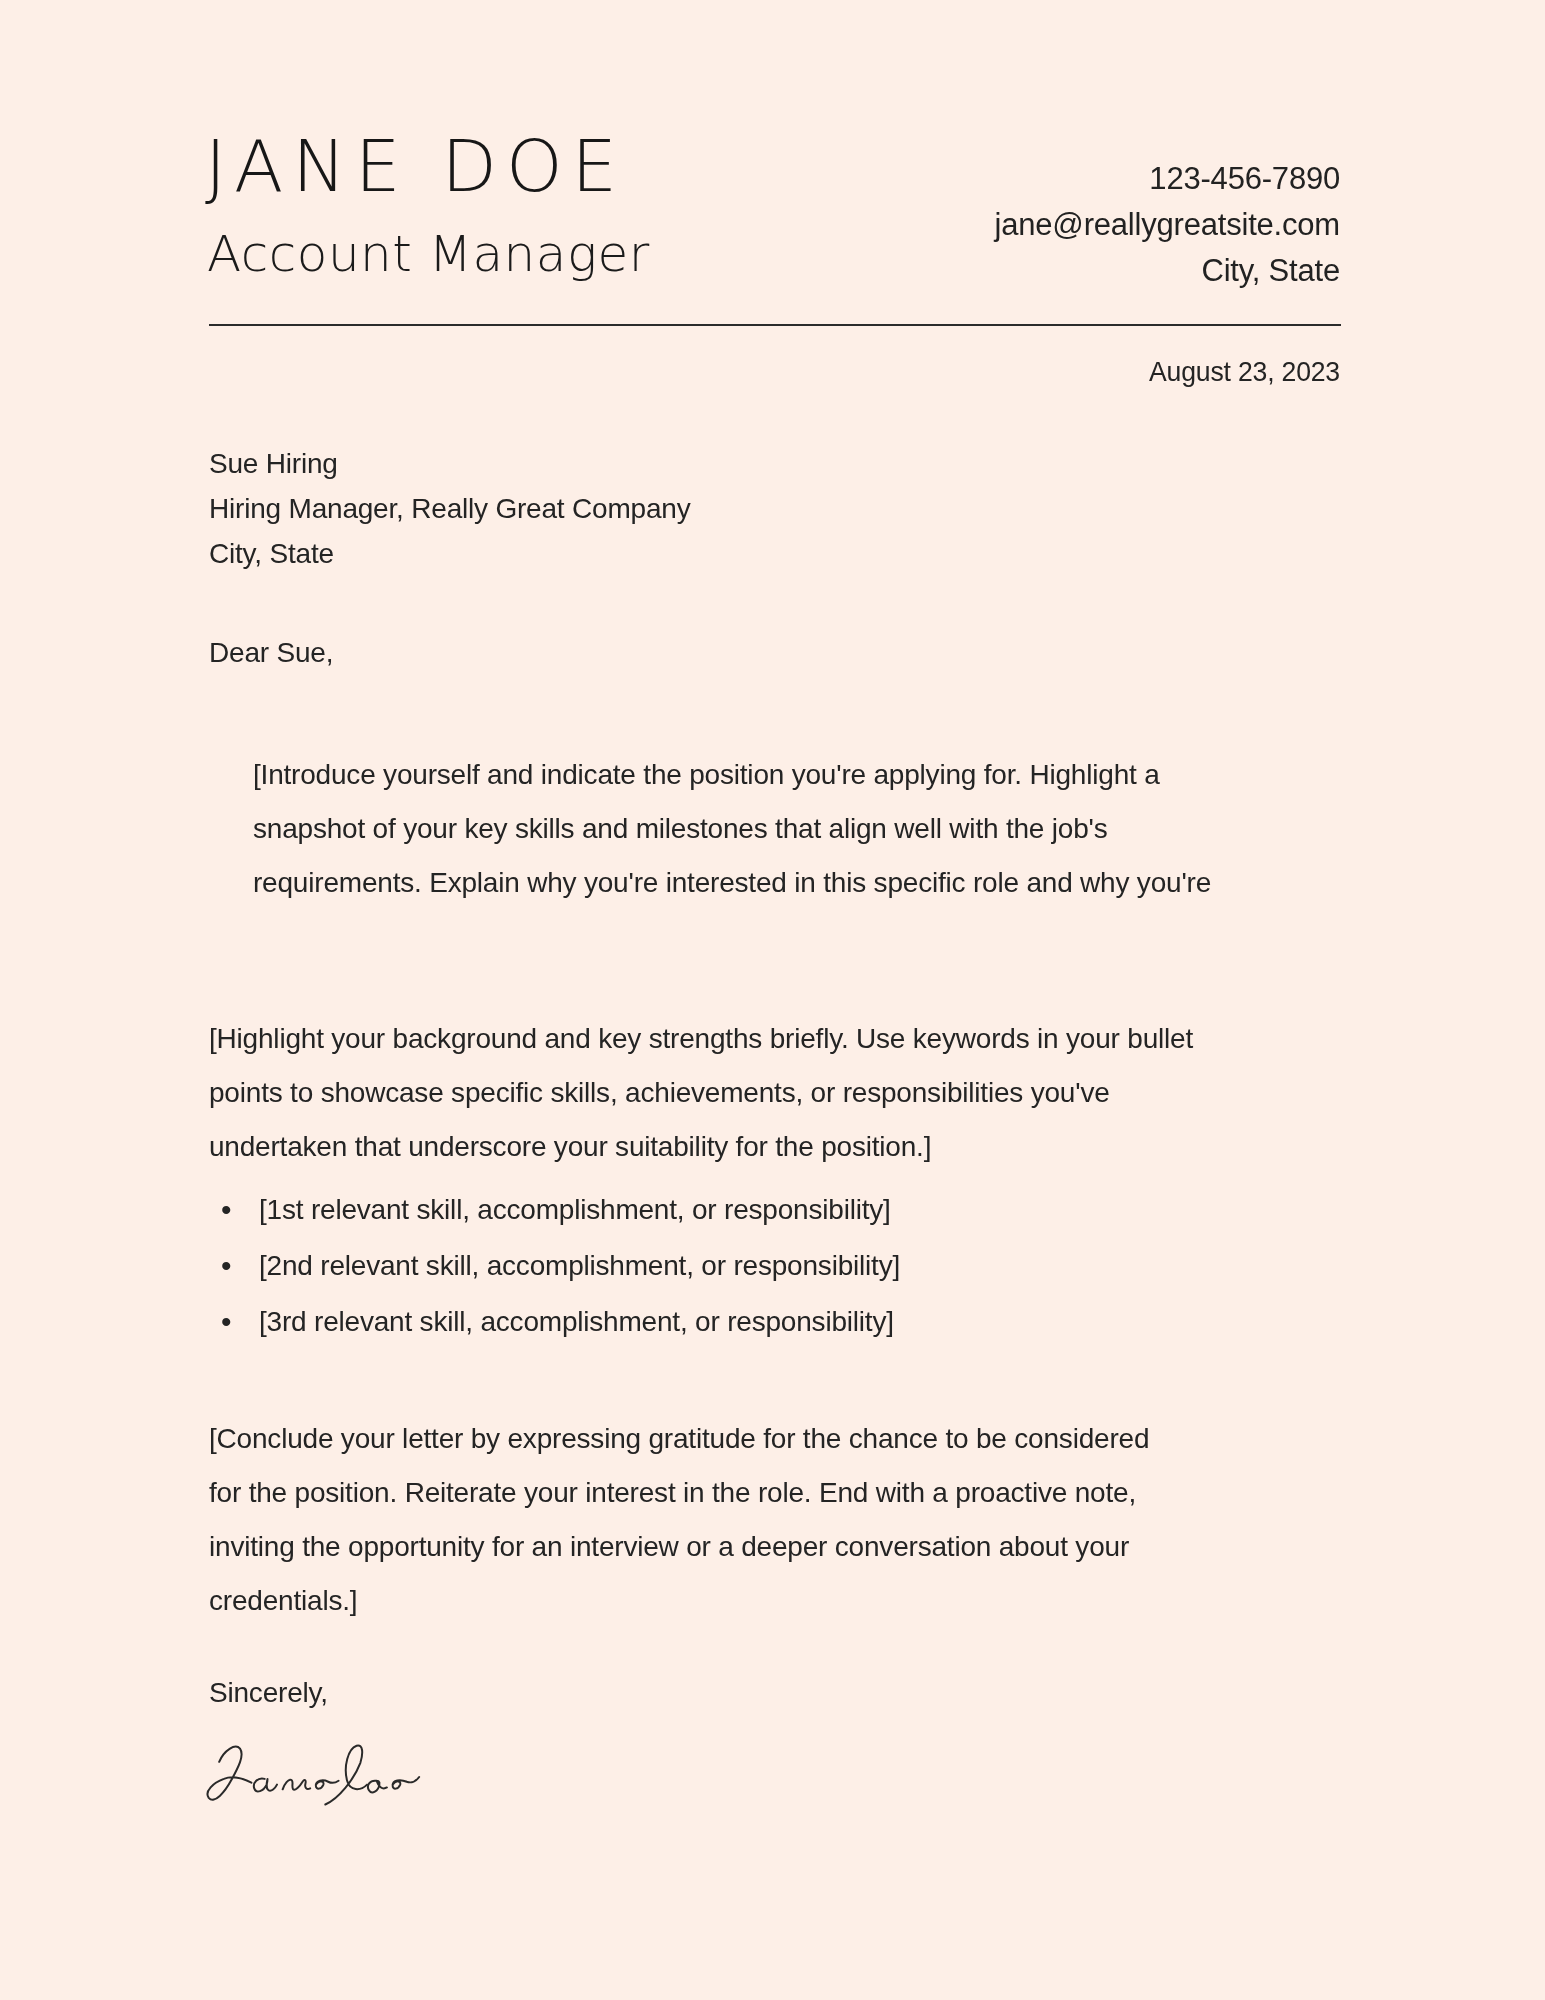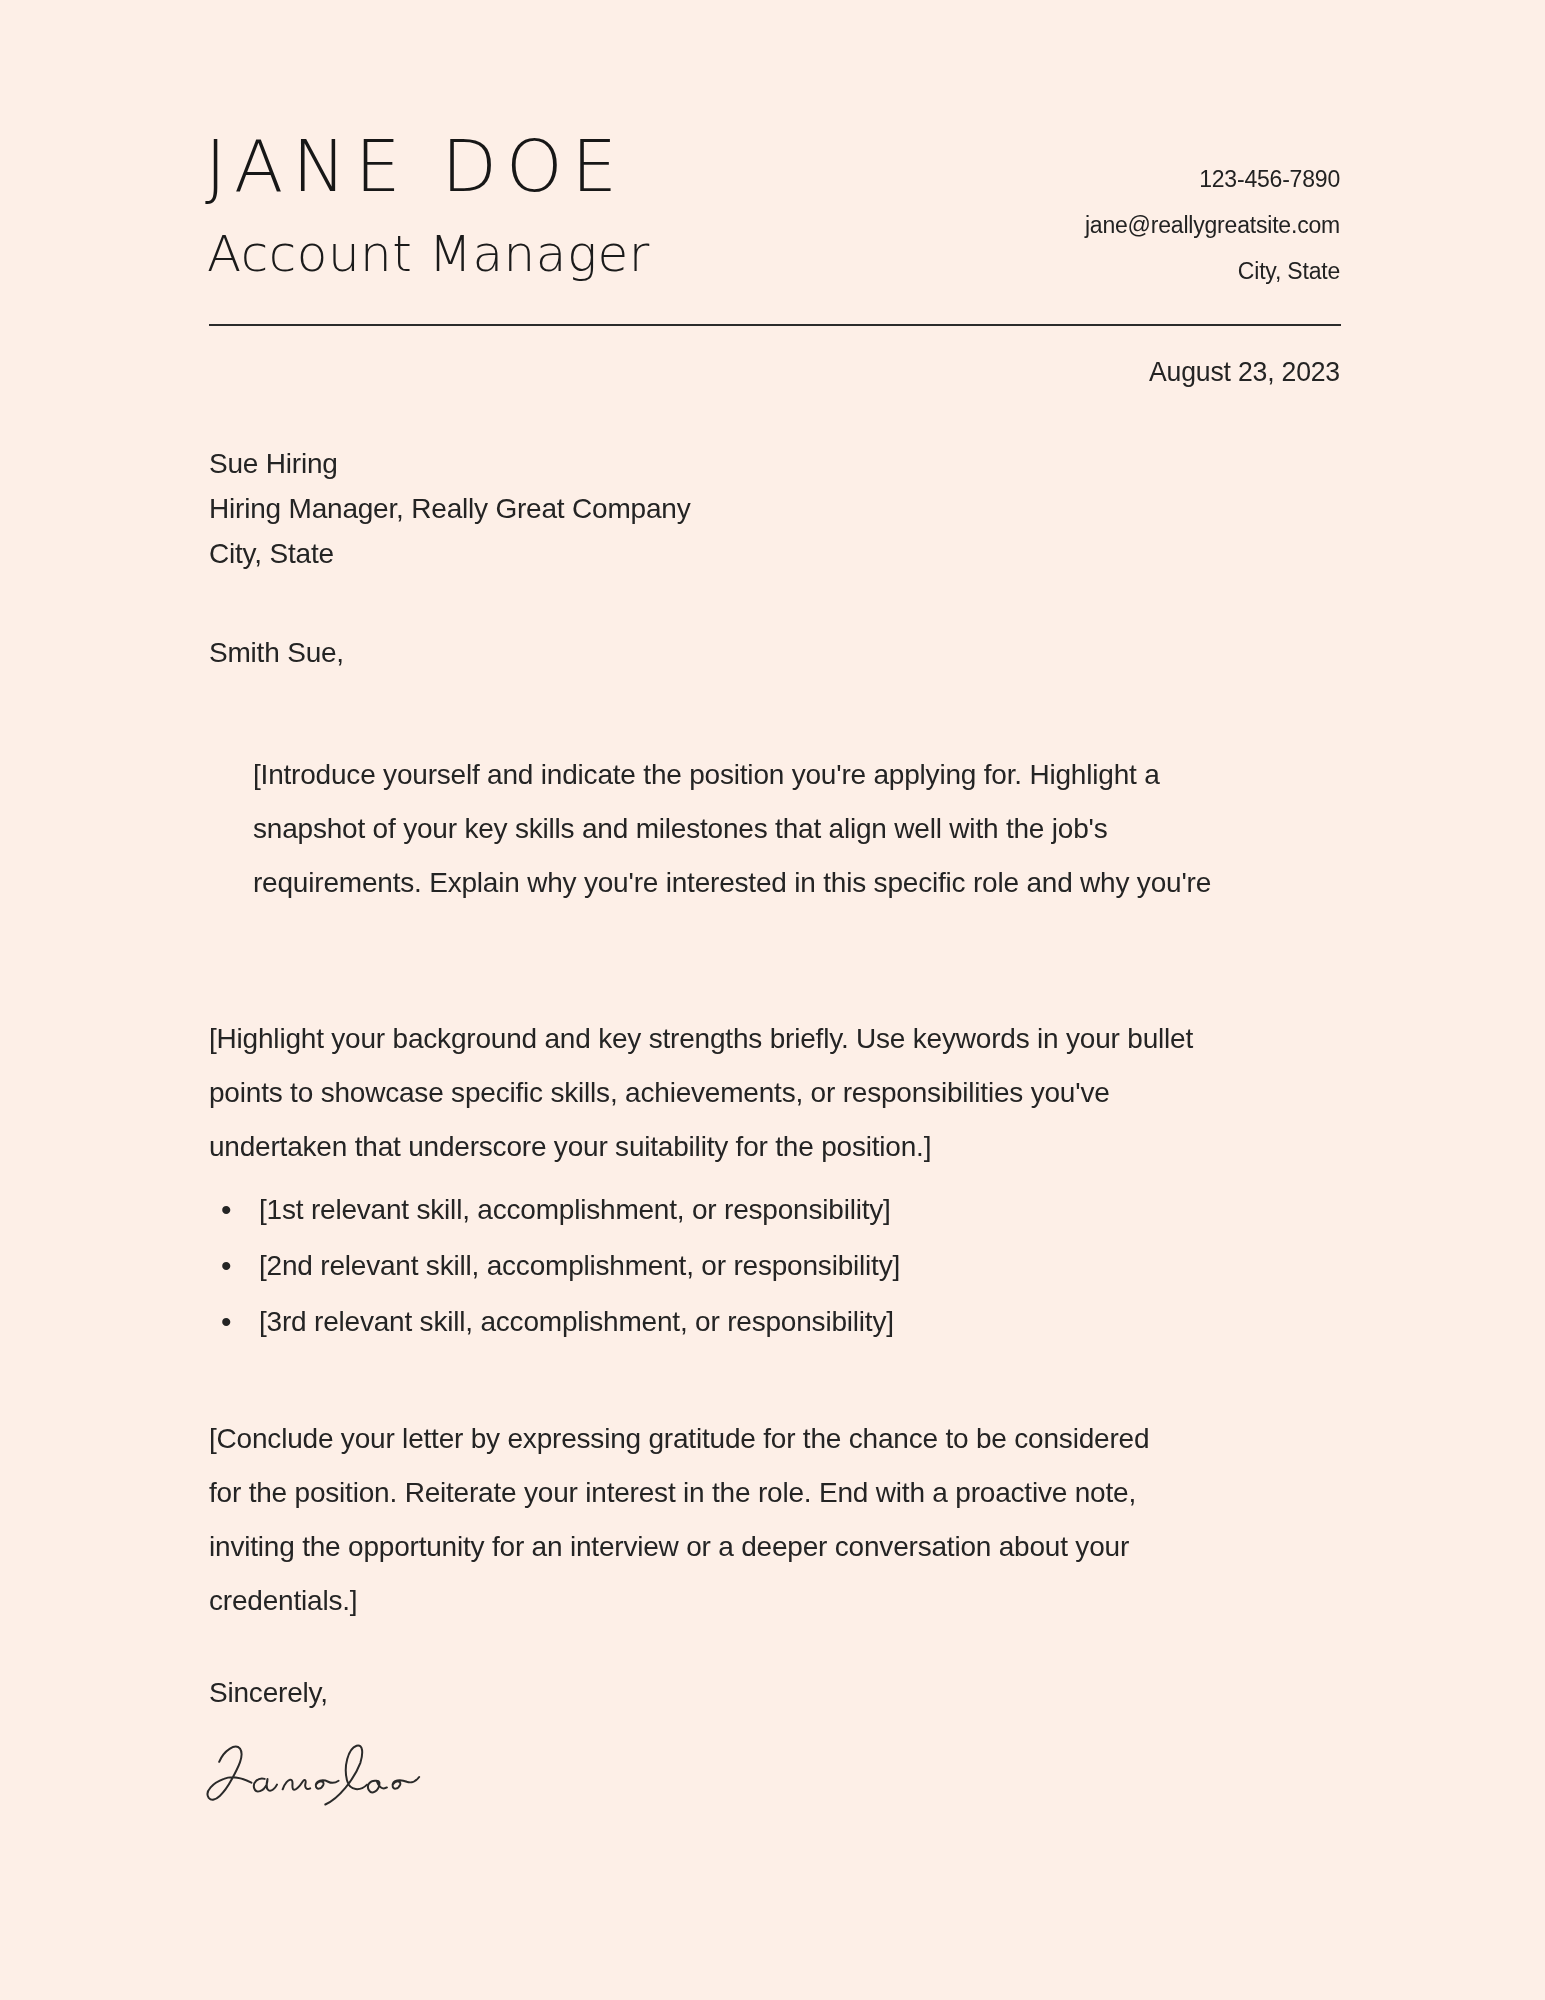--- a/index.html
+++ b/index.html
@@ -30,21 +30,21 @@
     font-weight: 200;
     font-size: 50px;
     letter-spacing: 0.5px;
     line-height: 1;
     color: #1b1b1b;
     white-space: nowrap;
   }
   .contact {
     top: 156px; right: 205px;
     text-align: right;
-    font-size: 23px;
+    font-size: 31px;
     line-height: 46px;
     font-weight: 400;
     letter-spacing: -0.2px;
     color: #222;
   }
   .divider {
     left: 209px; top: 324px;
     width: 1132px; height: 2px;
     background: #2b2b2b;
   }
@@ -131,21 +131,21 @@
 <div class="abs divider"></div>
 
 <div class="abs date bodytext">August 23, 2023</div>
 
 <div class="abs recipient bodytext">
   <div>Sue Hiring</div>
   <div>Hiring Manager, Really Great Company</div>
   <div>City, State</div>
 </div>
 
-<div class="abs salutation bodytext">Smith Sue,</div>
+<div class="abs salutation bodytext">Dear Sue,</div>
 
 <div class="abs para para-intro bodytext">
   <div>[Introduce yourself and indicate the position you're applying for. Highlight a</div>
   <div>snapshot of your key skills and milestones that align well with the job's</div>
   <div>requirements. Explain why you're interested in this specific role and why you're</div>
 </div>
 
 <div class="abs para para-body bodytext">
   <div>[Highlight your background and key strengths briefly. Use keywords in your bullet</div>
   <div>points to showcase specific skills, achievements, or responsibilities you've</div>

